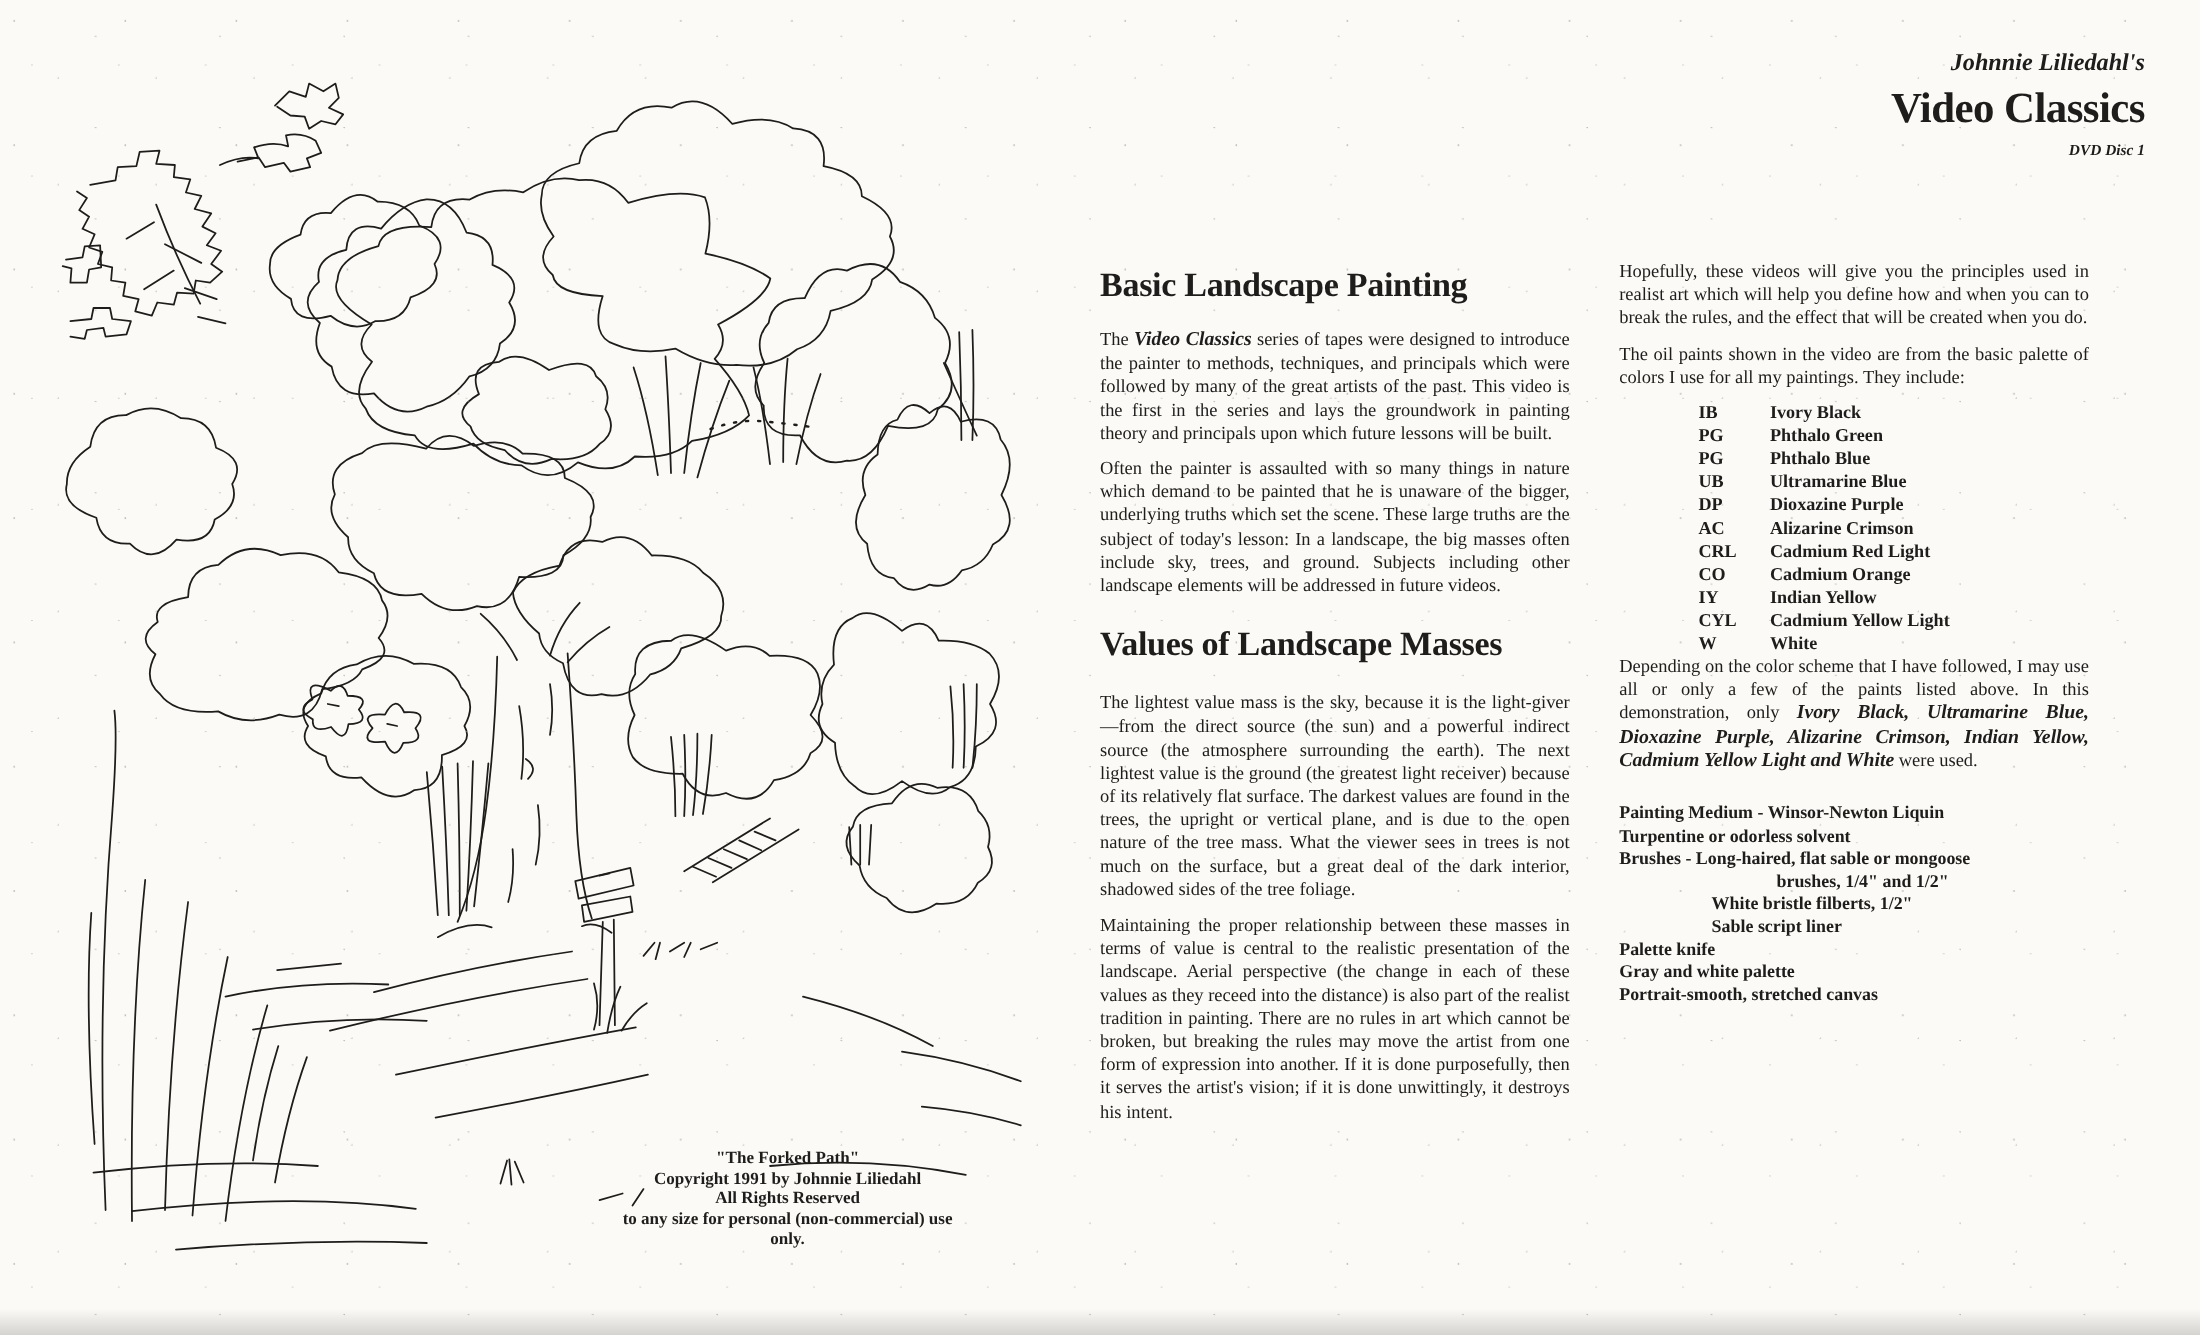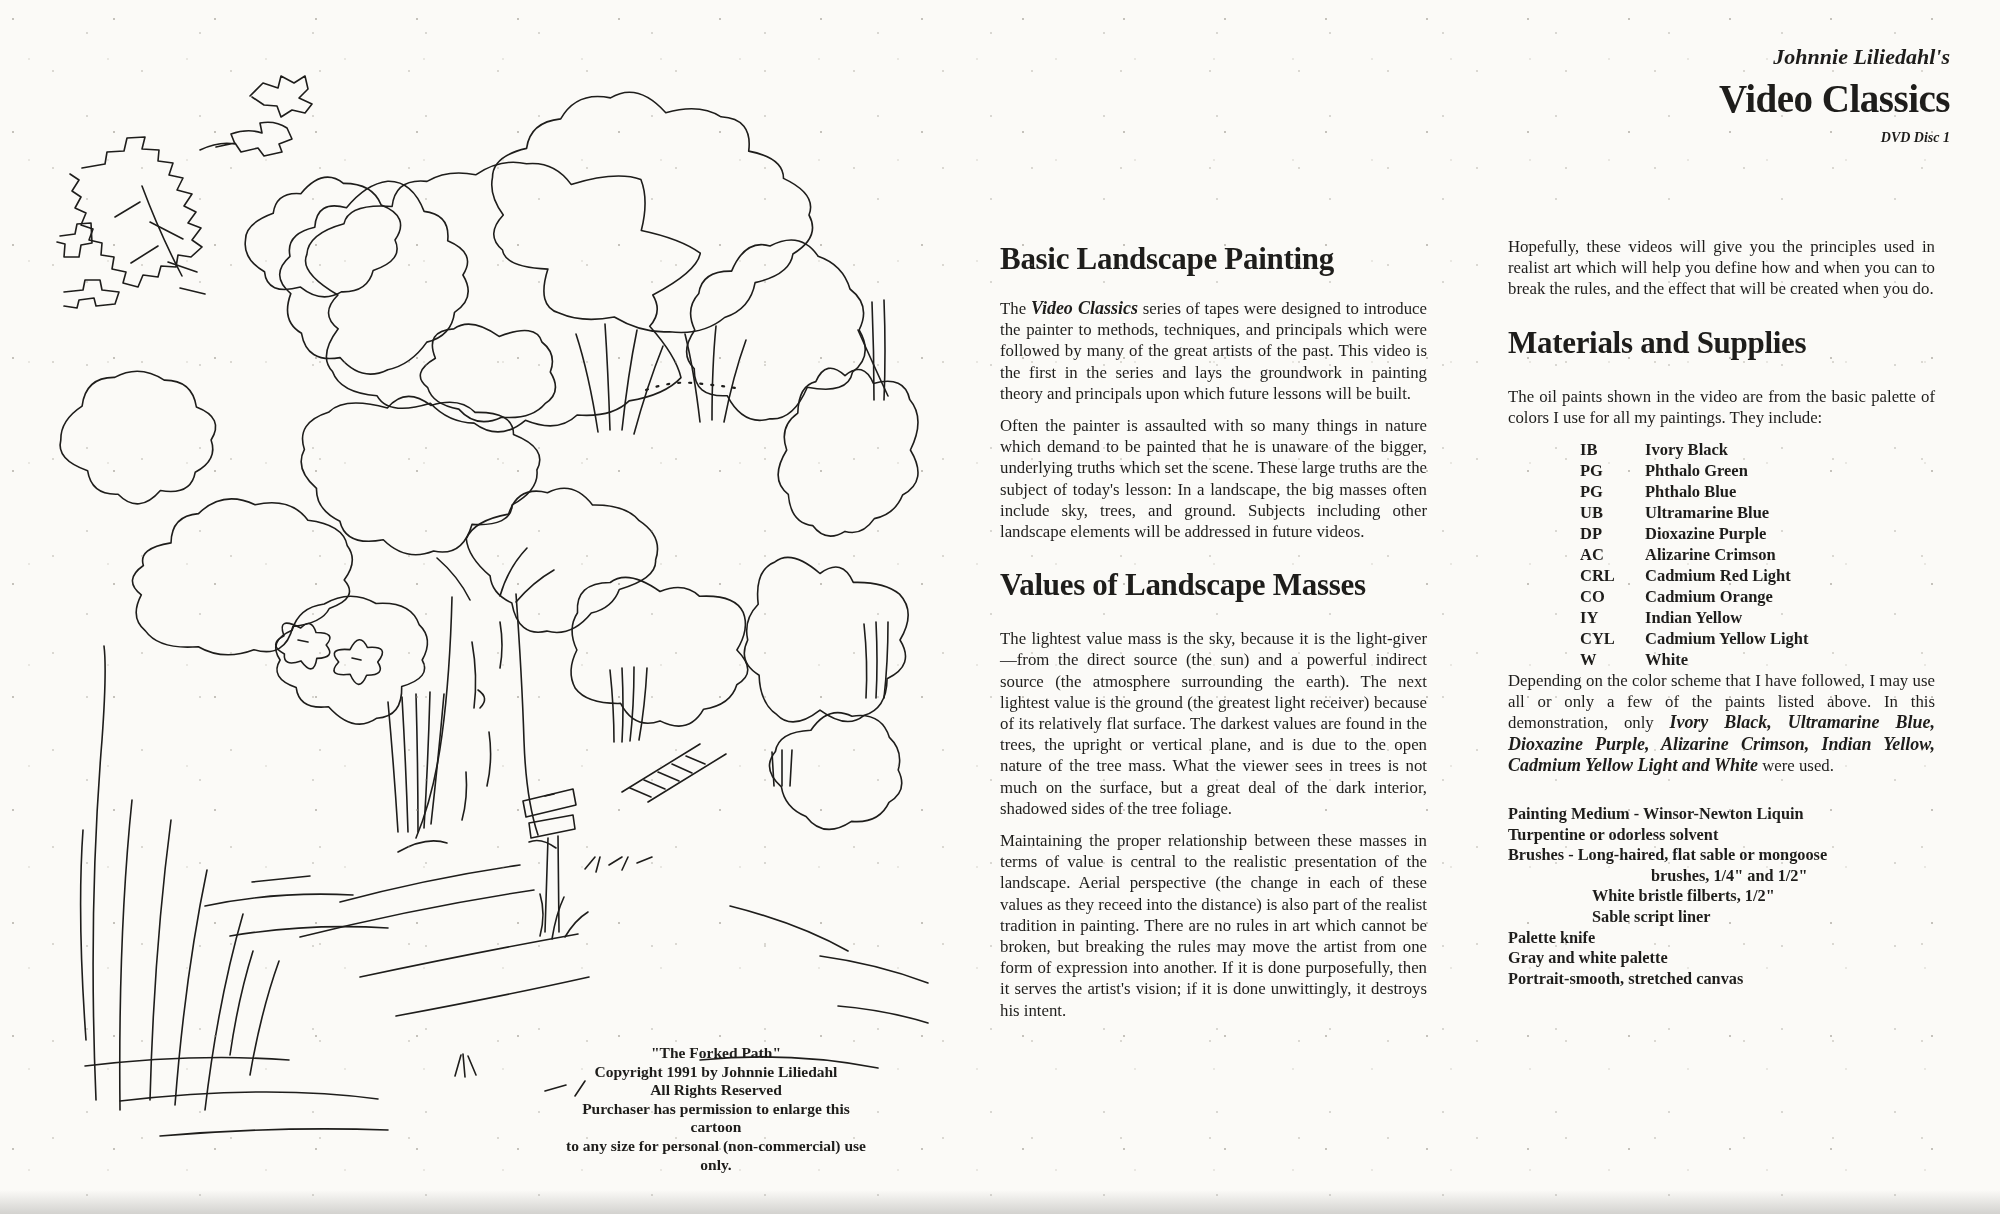--- a/index.html
+++ b/index.html
@@ -31,21 +31,21 @@
     position:absolute;left:565px;top:1044px;width:302px;
     text-align:center;font-weight:bold;font-size:15.5px;line-height:18.6px;
   }
   
   .masthead{position:absolute;left:1048px;top:44px;width:902px;text-align:right;}
   .byline{font-size:22px;font-weight:bold;font-style:italic;}
   .main-title{font-size:39px;font-weight:bold;letter-spacing:-.5px;margin-top:6px;}
   .sub-title{font-size:14px;font-weight:bold;font-style:italic;margin-top:9px;}
   .col{position:absolute;width:427px;font-size:16.8px;line-height:21.2px;text-align:justify;}
   .col-left{left:1000px;top:242px;}
-  .col-right{left:1508px;top:236px;}
+  .col-right{left:1472px;top:236px;}
   .col h2{
     font-size:31px;line-height:34px;font-weight:bold;margin:0 0 22px 0;
     text-align:left;letter-spacing:-.3px;
   }
   .col h2.mid{margin-top:26px;margin-bottom:26px;}
   .col p{margin:0 0 11px 0;}
   .vc-inline{font-weight:bold;font-style:italic;font-size:1.07em;}
   .paint-list{margin:10px 0 0 0;padding-left:72px;font-weight:bold;line-height:21px;font-size:16.5px;}
   .paint-row{white-space:nowrap;}
   .paint-abbr{display:inline-block;width:65px;}
@@ -172,21 +172,20 @@
       <path d="M230,936 q78,-13 158,-8" fill="none" stroke="#1e1d1b" stroke-width="1.6" stroke-linecap="round" stroke-linejoin="round"></path>
       <path d="M252,882 l58,-6" fill="none" stroke="#1e1d1b" stroke-width="1.6" stroke-linecap="round" stroke-linejoin="round"></path>
       <path d="M298,640 l10,2" fill="none" stroke="#1e1d1b" stroke-width="1.6" stroke-linecap="round" stroke-linejoin="round"></path>
       <path d="M352,658 l9,2" fill="none" stroke="#1e1d1b" stroke-width="1.6" stroke-linecap="round" stroke-linejoin="round"></path>
       <path d="M646,390 q25,-9 47,-7 q22,2 43,5" fill="none" stroke="#1e1d1b" stroke-width="2.2" stroke-linecap="round" stroke-linejoin="round" stroke-dasharray="2 9"></path>
     </svg>
   <div class="caption">
     <div>"The Forked Path"</div>
     <div>Copyright 1991 by Johnnie Liliedahl</div>
     <div>All Rights Reserved</div>
-    <div>Purchaser has permission to enlarge this cartoon</div>
     <div>to any size for personal (non-commercial) use only.</div>
   </div>
 </div>
 
 <div class="masthead">
   <div class="byline">Johnnie Liliedahl's</div>
   <div class="main-title">Video Classics</div>
   <div class="sub-title">DVD Disc 1</div>
 </div>
 
@@ -194,21 +193,20 @@
   <h2>Basic Landscape Painting</h2>
   <p><span>The </span><span class="vc-inline">Video Classics</span><span> series of tapes were designed to introduce the painter to methods, techniques, and principals which were followed by many of the great artists of the past.  This video is the first in the series and lays the groundwork in painting theory and principals upon which future lessons will be built.</span></p>
   <p>Often the painter is assaulted with so many things in nature which demand to be painted that he is unaware of the bigger, underlying truths which set the scene.  These large truths are the subject of today's lesson:  In a landscape, the big masses often include sky, trees, and ground.  Subjects including other landscape elements will be addressed in future videos.</p>
   <h2 class="mid">Values of Landscape Masses</h2>
   <p>The lightest value mass is the sky, because it is the light-giver—from the direct source (the sun) and a powerful indirect source (the atmosphere surrounding the earth).  The next lightest value is the ground (the greatest light receiver) because of its relatively flat surface.  The darkest values are found in the trees, the upright or vertical plane, and is due to the open nature of the tree mass.  What the viewer sees in trees is not much on the surface, but a great deal of the dark interior, shadowed sides of the tree foliage.</p>
   <p>Maintaining the proper relationship between these masses in terms of value is central to the realistic presentation of the landscape.  Aerial perspective (the change in each of these values as they receed into the distance) is also part of the realist tradition in painting.  There are no rules in art which cannot be broken, but breaking the rules may move the artist from one form of expression into another.  If it is done purposefully, then it serves the artist's vision; if it is done unwittingly, it destroys his intent.</p>
 </div>
 
 <div class="col col-right">
   <p>Hopefully, these videos will give you the principles used in realist art which will help you define how and when you can to break the rules, and the effect that will be created when you do.</p>
-  <h2 class="mid">Materials and Supplies</h2>
   <p>The oil paints shown in the video are from the basic palette of colors I use for all my paintings.  They include:</p>
 
   <div class="paint-list">
     <div class="paint-row"><span class="paint-abbr">IB</span><span>Ivory Black</span></div>
     <div class="paint-row"><span class="paint-abbr">PG</span><span>Phthalo Green</span></div>
     <div class="paint-row"><span class="paint-abbr">PG</span><span>Phthalo Blue</span></div>
     <div class="paint-row"><span class="paint-abbr">UB</span><span>Ultramarine Blue</span></div>
     <div class="paint-row"><span class="paint-abbr">DP</span><span>Dioxazine Purple</span></div>
     <div class="paint-row"><span class="paint-abbr">AC</span><span>Alizarine Crimson</span></div>
     <div class="paint-row"><span class="paint-abbr">CRL</span><span>Cadmium Red Light</span></div>

